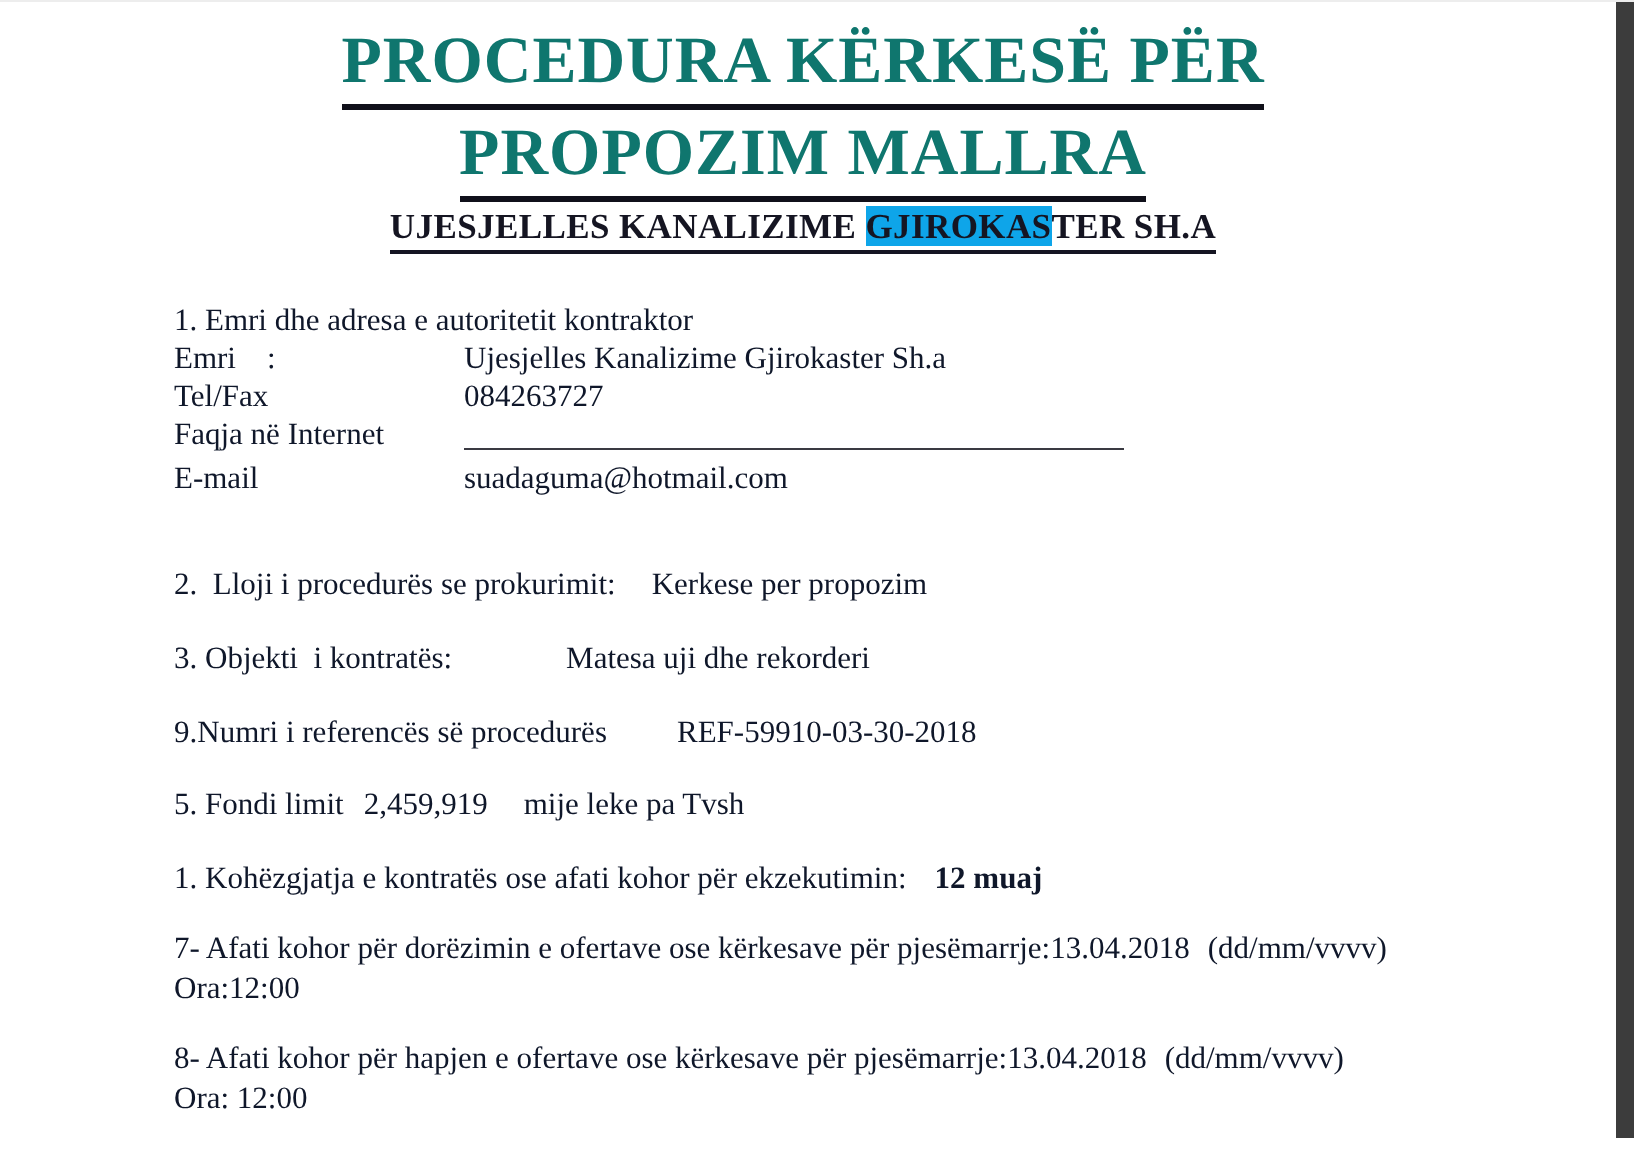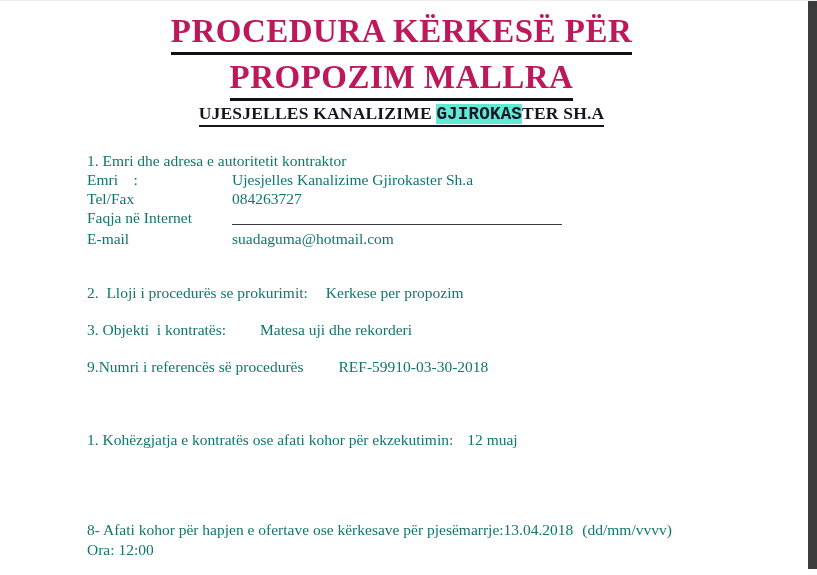--- a/index.html
+++ b/index.html
@@ -25,21 +25,21 @@
     top: 10px;
     left: 0;
     right: 14px;
     text-align: center;
     line-height: 40px;
   }
   .title-line {
     display: inline-block;
     font-size: 33px;
     font-weight: bold;
-    color: #be185d;
+    color: #0f766e;
     letter-spacing: 0.5px;
     border-bottom: 3px solid #10101a;
     padding-bottom: 1px;
   }
 
   
   .subtitle-block {
     position: absolute;
     top: 102px;
     left: 0;
@@ -49,32 +49,31 @@
   .subtitle-inner {
     display: inline-block;
     font-size: 17.5px;
     font-weight: bold;
     color: #151522;
     letter-spacing: 0.2px;
     border-bottom: 2px solid #151522;
     padding-bottom: 1px;
   }
   .subtitle-highlight {
-    background: #5eead4;
-    font-family: Liberation Mono, monospace;
+    background: #0ea5e9;
   }
 
   
   .body-line {
     position: absolute;
     left: 87px;
     right: 36px;
     font-size: 15.5px;
     line-height: 19px;
-    color: #0f766e;
+    color: #0f172a;
   }
   .sec1 { top: 150px; }
   .field-row { display: flex; }
   .field-label { flex: 0 0 145px; }
   .field-value { flex: 1; }
   .website-underline {
     display: inline-block;
     width: 330px;
     height: 16px;
     border-bottom: 1.4px solid #3a3a42;
@@ -82,23 +81,23 @@
 
   .sec2 { top: 282px; }
   .sec3 { top: 319px; }
   .sec4 { top: 356px; }
   .sec5 { top: 392px; }
   .sec6 { top: 429px; }
   .sec7 { top: 464px; line-height: 19.5px; }
   .sec8 { top: 519px; line-height: 19.5px; }
 
   .gap-sm  { margin-left: 18px; }
-  .gap-md  { margin-left: 14px; }
+  .gap-md  { margin-left: 14px; font-weight: bold; }
   .gap-lg  { margin-left: 35px; text-align: right; }
-  .gap-xl  { margin-left: 34px; }
+  .gap-xl  { margin-left: 57px; }
   .gap-amt { margin-left: 10px; }
   .gap-suf { margin-left: 18px; }
   .gap-fmt { margin-left: 9px; }
 
   
   .scan-edge {
     position: absolute;
     top: 0;
     left: 808px;
     width: 9px;
@@ -147,25 +146,34 @@
   </div>
 
   <div class="body-line sec3">
     <span data-bind="document.section3.label">3. Objekti  i kontratës:</span><span class="gap-xl" data-bind="document.section3.value">Matesa uji dhe rekorderi</span>
   </div>
 
   <div class="body-line sec4">
     <span data-bind="document.section4.label">9.Numri i referencës së procedurës</span><span class="gap-lg" data-bind="document.section4.value">REF-59910-03-30-2018</span>
   </div>
 
+  <div class="body-line sec5">
+    <span data-bind="document.section5.label">5. Fondi limit</span><span class="gap-amt" data-bind="document.section5.amount">2,459,919</span><span class="gap-suf" data-bind="document.section5.suffix">mije leke pa Tvsh</span>
+  </div>
 
   <div class="body-line sec6">
     <span data-bind="document.section6.label">1. Kohëzgjatja e kontratës ose afati kohor për ekzekutimin:</span><span class="gap-md" data-bind="document.section6.value">12 muaj</span>
   </div>
 
+  <div class="body-line sec7">
+    <div>
+      <span data-bind="document.section7.label">7- Afati kohor për dorëzimin e ofertave ose kërkesave për pjesëmarrje:</span><span data-bind="document.section7.date">13.04.2018</span><span class="gap-fmt" data-bind="document.section7.format">(dd/mm/vvvv)</span>
+    </div>
+    <div data-bind="document.section7.time">Ora:12:00</div>
+  </div>
 
   <div class="body-line sec8">
     <div>
       <span data-bind="document.section8.label">8- Afati kohor për hapjen e ofertave ose kërkesave për pjesëmarrje:</span><span data-bind="document.section8.date">13.04.2018</span><span class="gap-fmt" data-bind="document.section8.format">(dd/mm/vvvv)</span>
     </div>
     <div data-bind="document.section8.time">Ora: 12:00</div>
   </div>
 
   <div class="scan-edge"></div>
 

